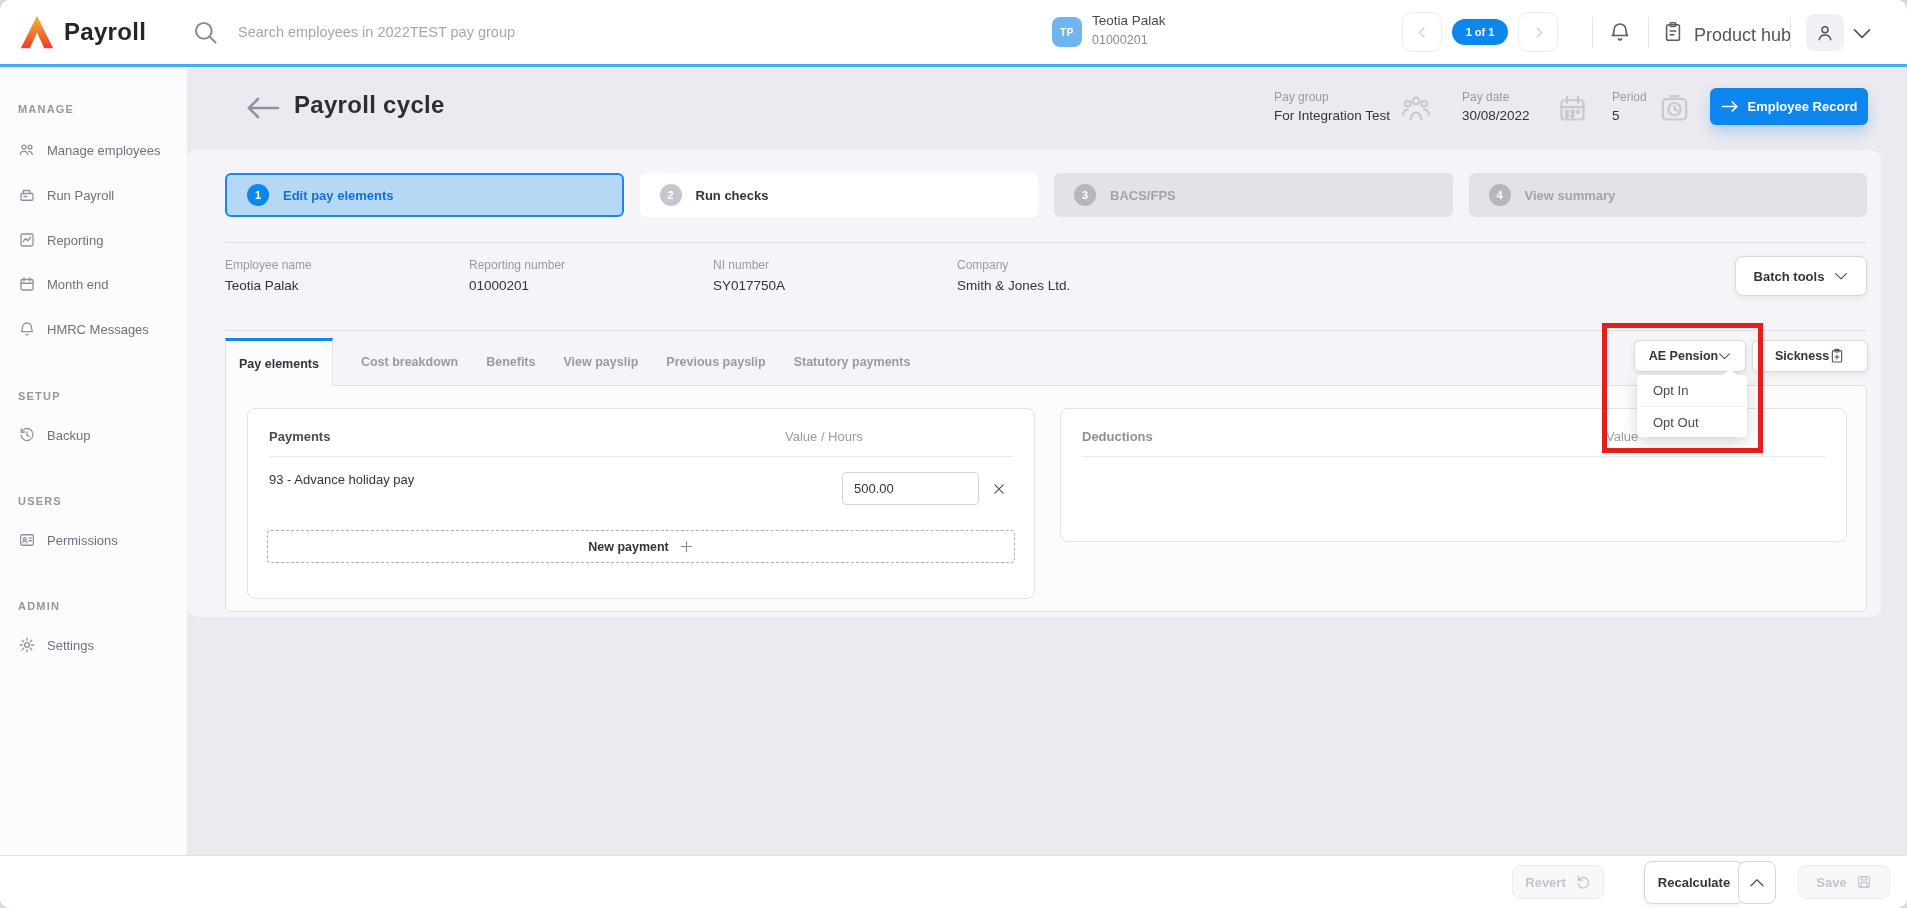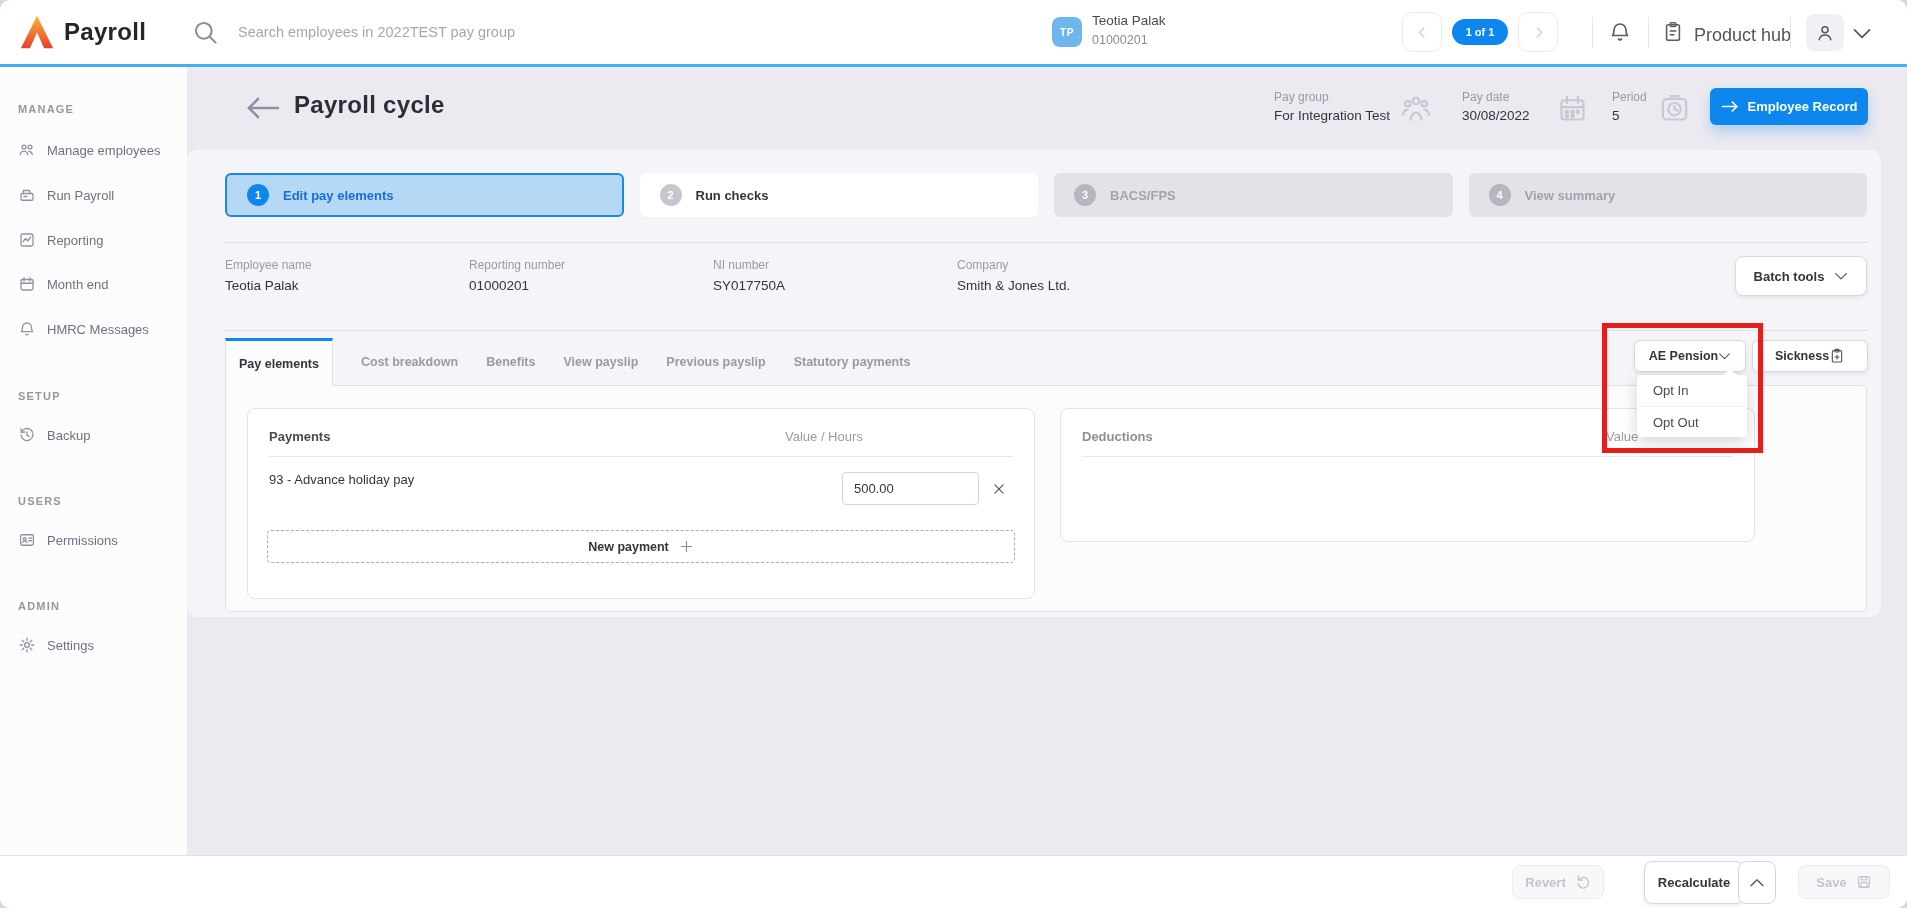--- a/index.html
+++ b/index.html
@@ -61,21 +61,21 @@
   
   .tabs{position:absolute;left:38px;top:188px;height:47px;display:flex;align-items:stretch}
   .tab{display:flex;align-items:center;font-size:12.5px;font-weight:bold;color:#9a99a5;margin-right:28px;cursor:pointer;white-space:nowrap}
   .tab.active{background:#fcfcfd;border:1px solid #e1e0e7;border-bottom:none;border-top:3px solid #0d87ee;color:#35343e;padding:0 13px;height:48px;position:relative;z-index:2;margin-right:28px}
   .pill-btn{position:absolute;top:190px;height:32px;background:#fff;border:1px solid #d8d7de;border-radius:6px;font-size:12.5px;font-weight:bold;color:#35343e;font-family:inherit;display:flex;align-items:center;justify-content:center;cursor:pointer;box-shadow:0 2px 5px rgba(30,30,50,.07)}
   .ae-btn{left:1447px;width:112px}
   .sick-btn{left:1565px;width:116px}
   .content-box{position:absolute;left:38px;right:14px;top:235px;bottom:5px;background:#fcfcfd;border:1px solid #e1e0e7;border-radius:0 6px 6px 6px}
   .panel{position:absolute;background:#fff;border:1px solid #e3e2e9;border-radius:8px}
   .pay-panel{left:59px;top:257px;width:788px;height:191px}
-  .ded-panel{left:872px;top:257px;width:695px;height:134px}
+  .ded-panel{left:872px;top:257px;width:787px;height:134px}
   .panel-title{position:absolute;left:21px;top:20px;font-size:13px;font-weight:bold;color:#4a4955}
   .panel-title.dim{color:#8f8e99}
   .value-header{position:absolute;top:20px;font-size:13px;color:#9b99a3}
   .panel-div{position:absolute;left:21px;right:21px;top:47px;height:1px;background:#e9e8ee}
   .pay-row{position:absolute;left:21px;right:15px;top:63px;height:34px;display:flex;}
   .row-name{flex:1;font-size:13px;color:#35343e}
   .val-input{width:137px;height:33px;border:1px solid #d4d3dc;border-radius:4px;padding:0 11px;font-size:13px;color:#35343e;font-family:inherit;background:#fff;outline:none}
   .row-x{width:40px;display:flex;align-items:center;justify-content:center;color:#55545e;cursor:pointer}
   .dashed-btn{position:absolute;left:19px;right:19px;border:1px dashed #abaab6;border-radius:4px;background:transparent;display:flex;align-items:center;justify-content:center;gap:10px;font-size:12.5px;font-weight:bold;color:#35343e;font-family:inherit;cursor:pointer}
   .dashed-btn .plus{color:#8b8a95}

